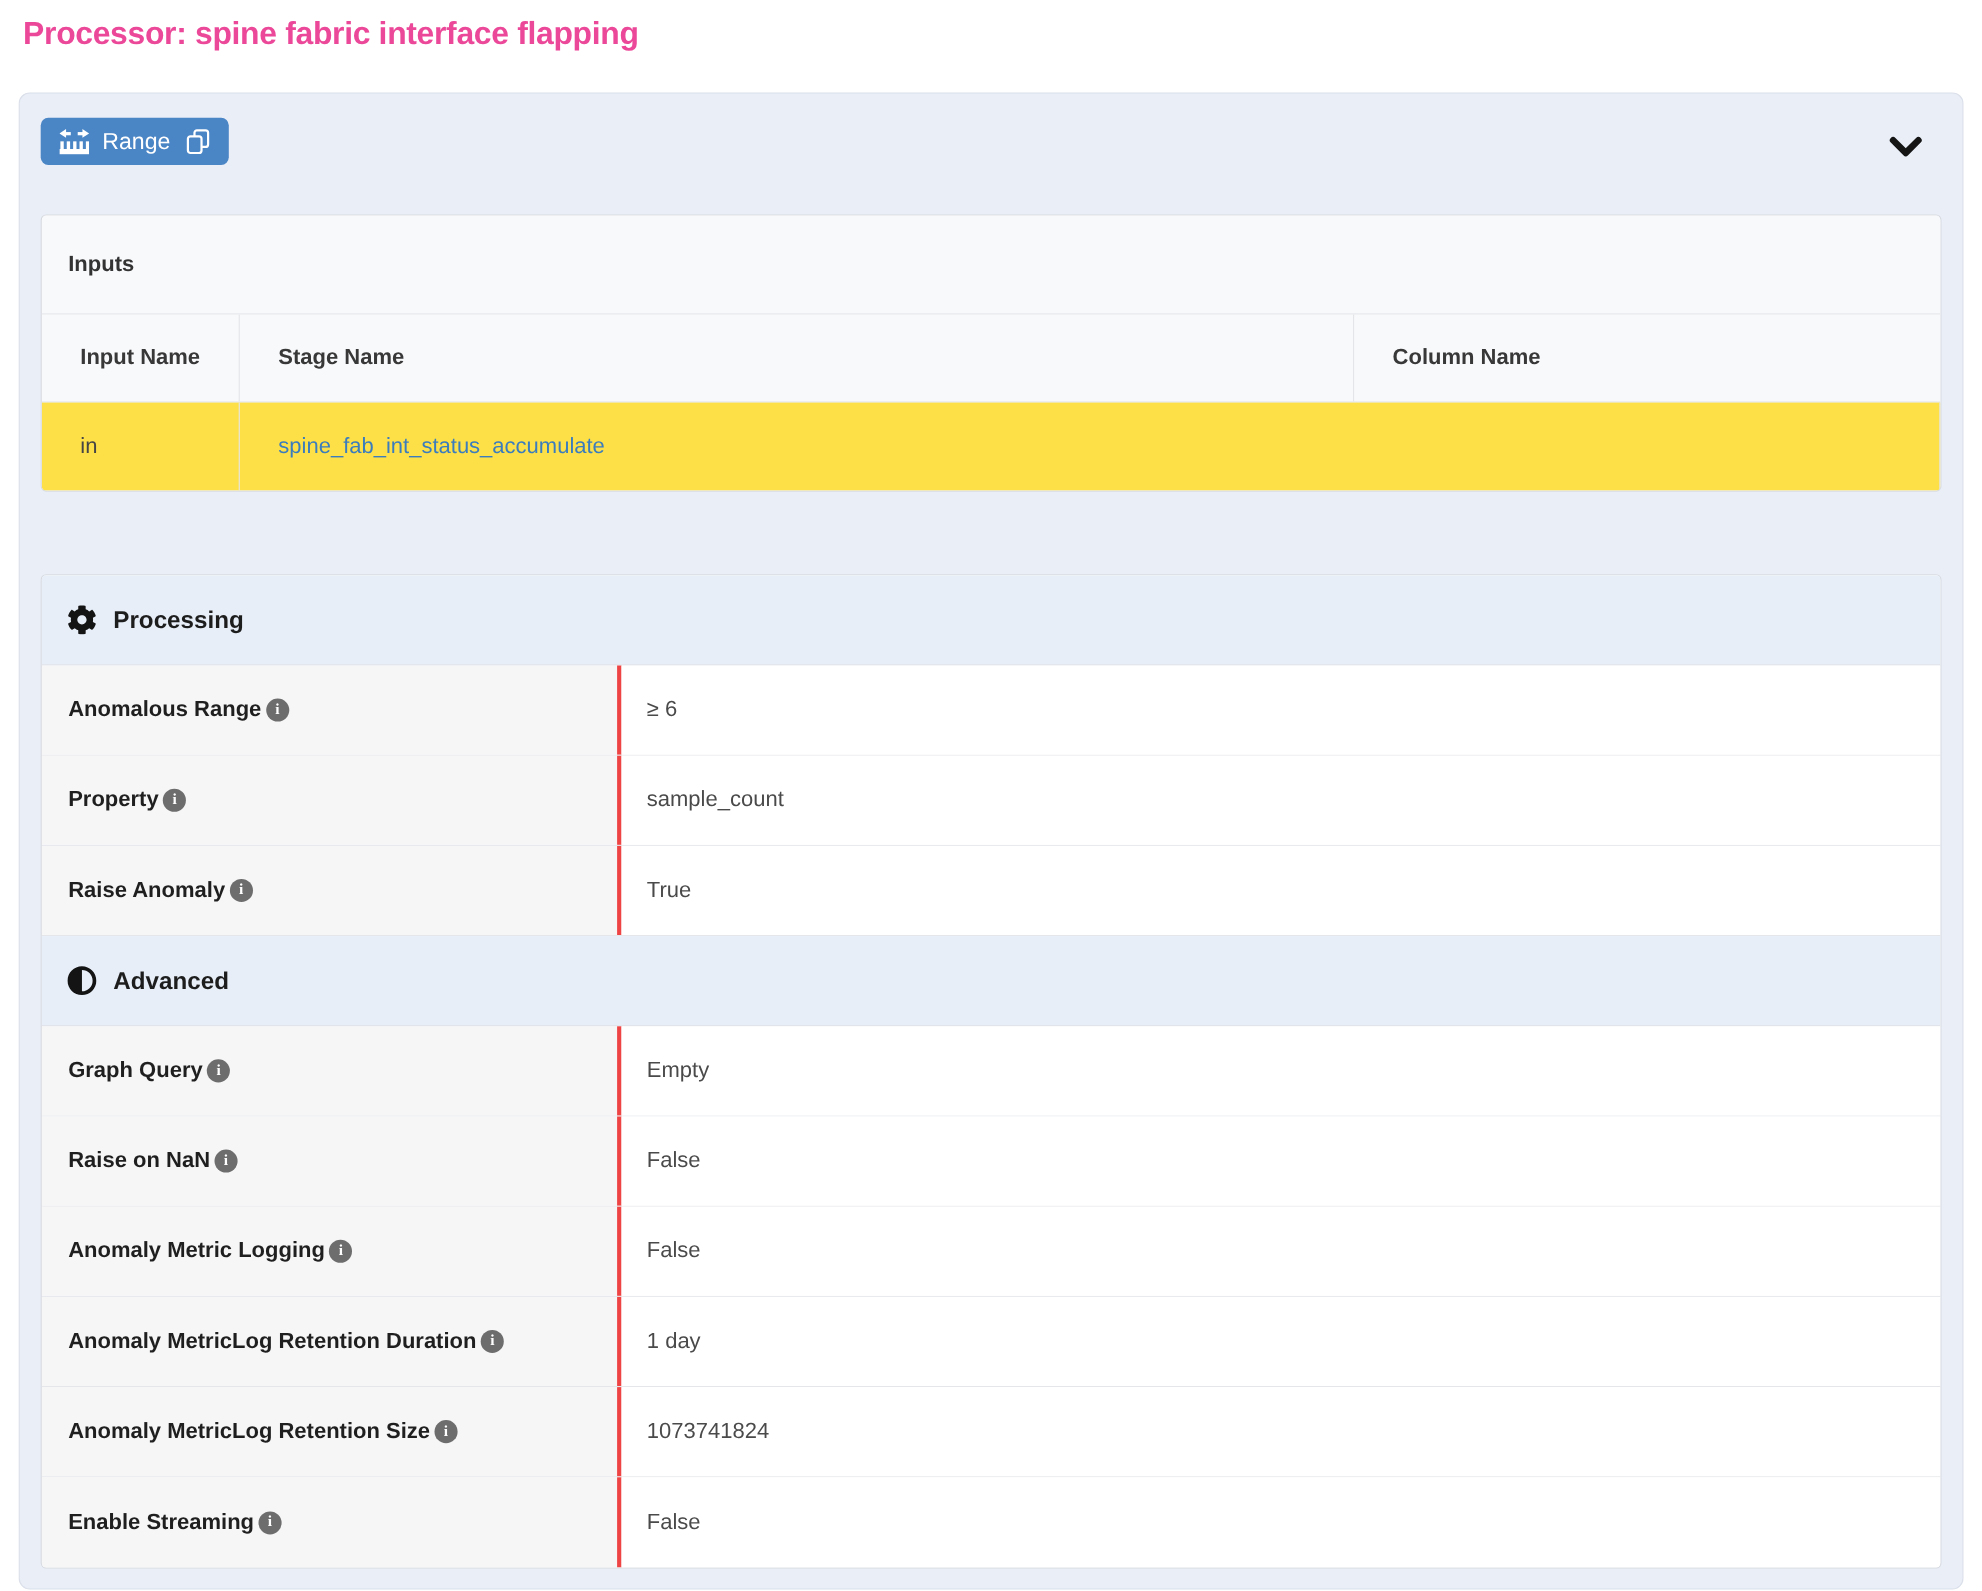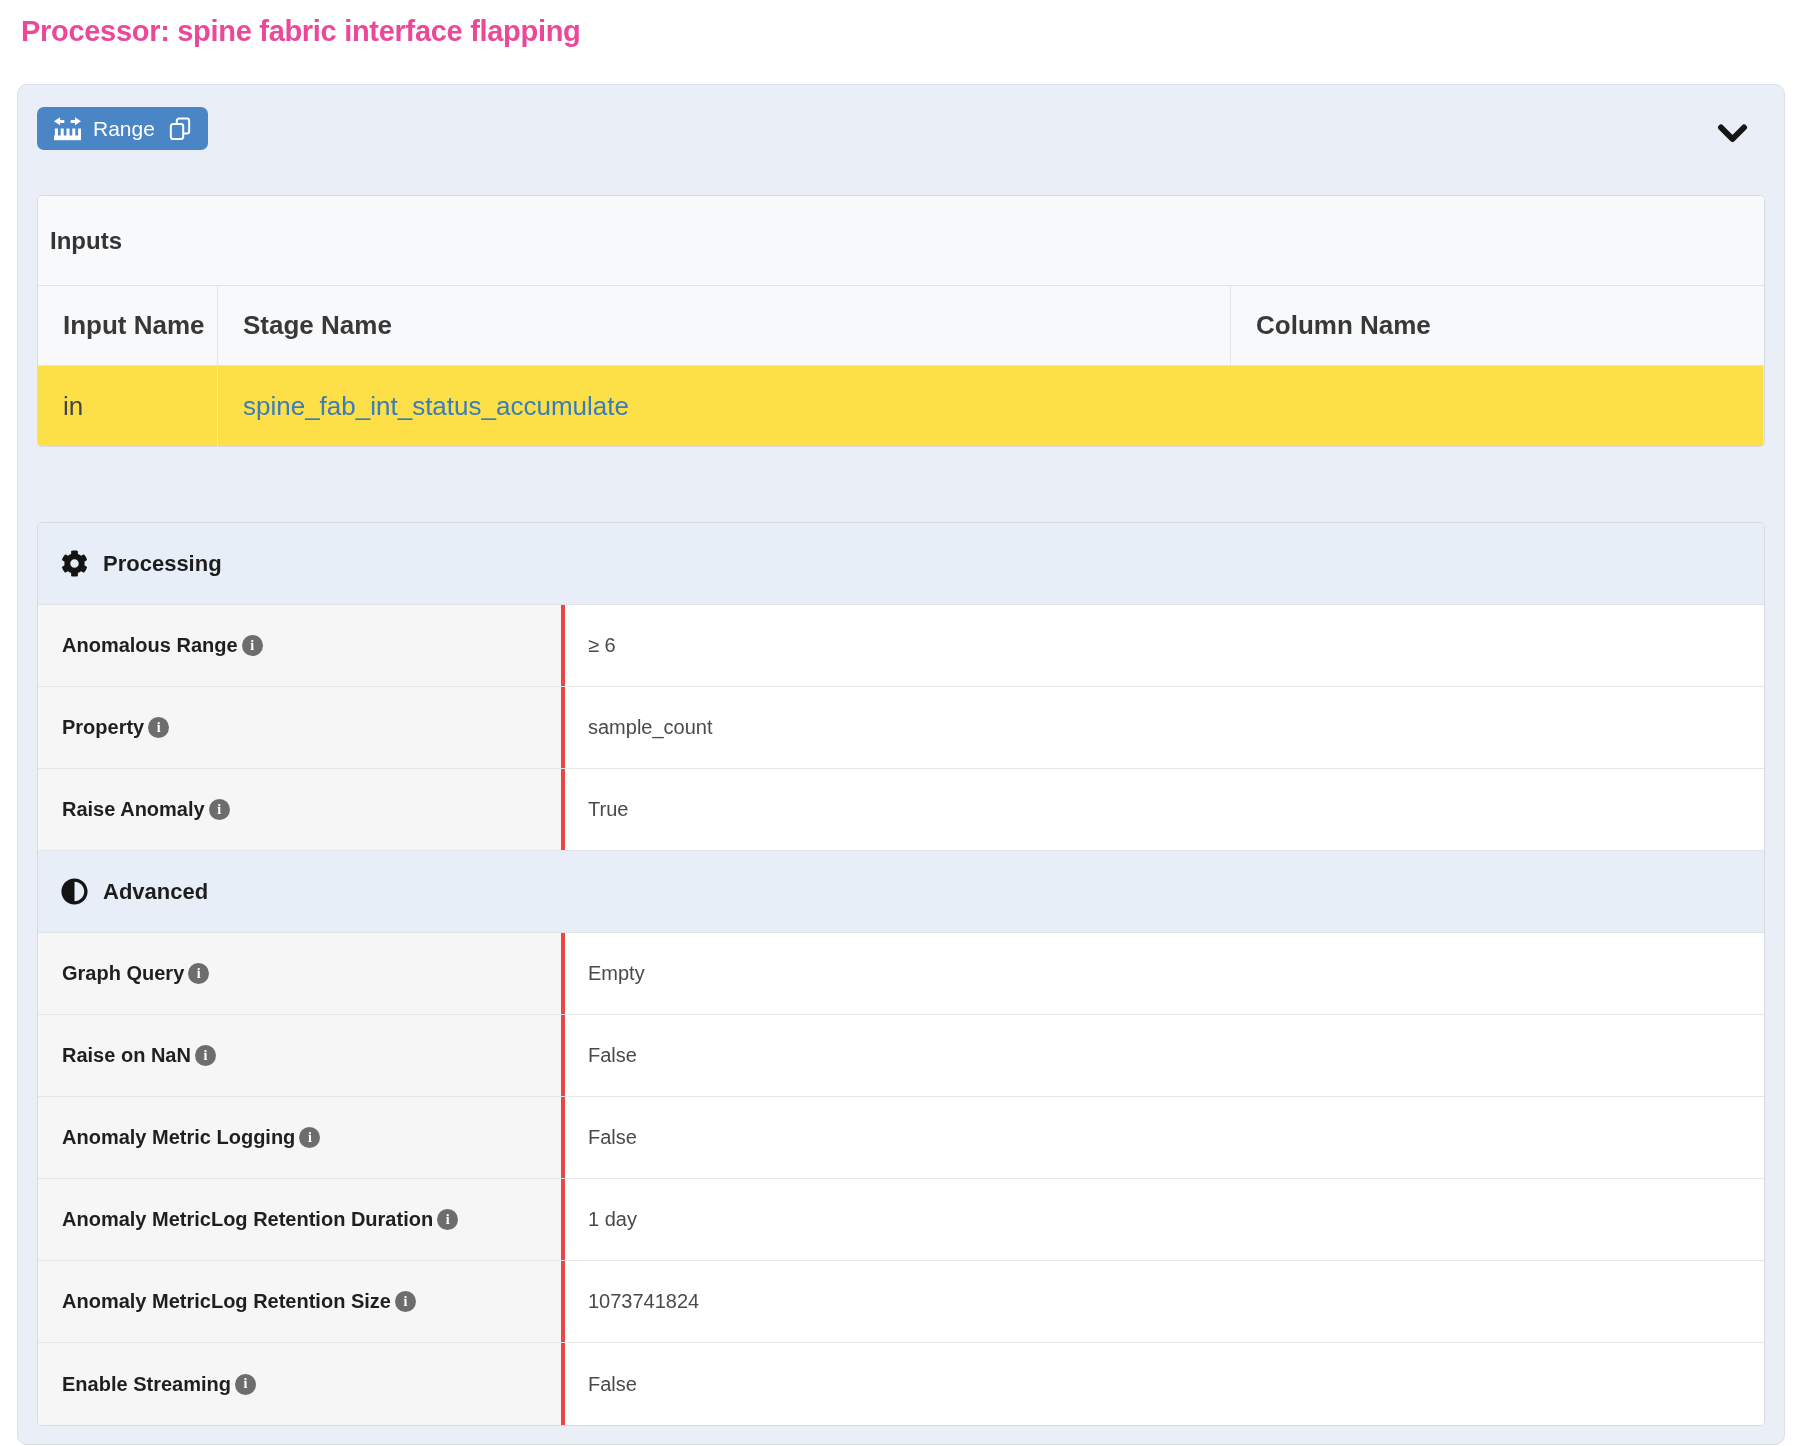--- a/index.html
+++ b/index.html
@@ -55,33 +55,33 @@
     border: 1px solid #d7dae0;
     border-radius: 5px;
     overflow: hidden;
   }
   .inputs-caption {
     height: 90px;
     background: #f8f9fb;
     border-bottom: 1px solid #e0e2e7;
     display: flex;
     align-items: center;
-    padding-left: 12px;
-    font-size: 24px;
+    padding-left: 24px;
+    font-size: 20px;
     font-weight: bold;
     color: #333333;
   }
   .inputs-head, .inputs-row { display: flex; }
   .inputs-head { height: 80px; background: #f8f9fb; border-bottom: 1px solid #e0e2e7; }
   .inputs-row  { height: 80px; background: #fde047; }
   .cell {
     display: flex;
     align-items: center;
-    padding-left: 25px;
-    font-size: 26px;
+    padding-left: 35px;
+    font-size: 20px;
   }
   .head-cell { font-weight: bold; color: #383838; }
   .body-cell { color: #454545; }
   .col-input  { width: 180px; border-right: 1px solid #e3e5e9; }
   .col-stage  { flex: 1;      border-right: 1px solid #e3e5e9; }
   .col-column { width: 533px; }
   .stage-link {
     color: #3a7cbe;
     text-decoration: none;
     cursor: pointer;

